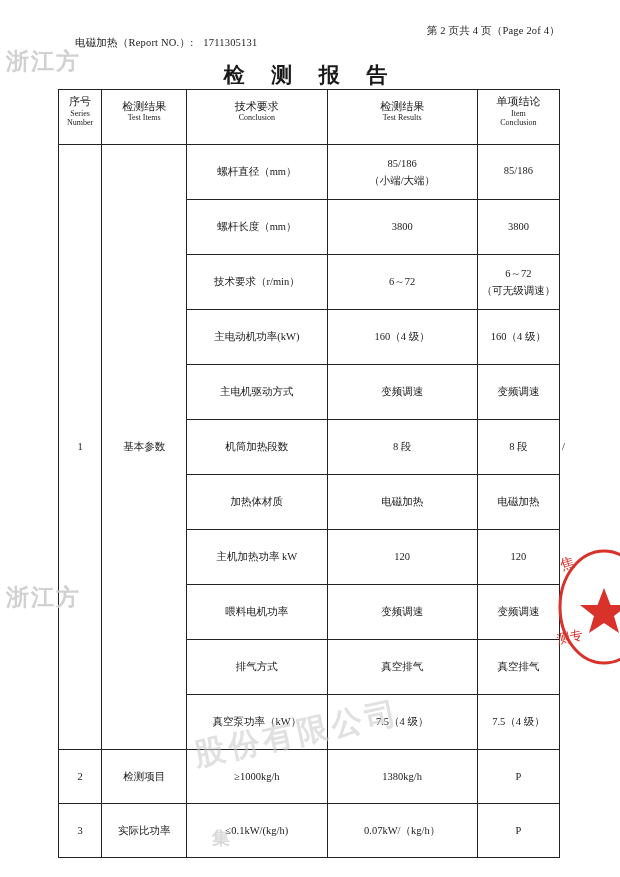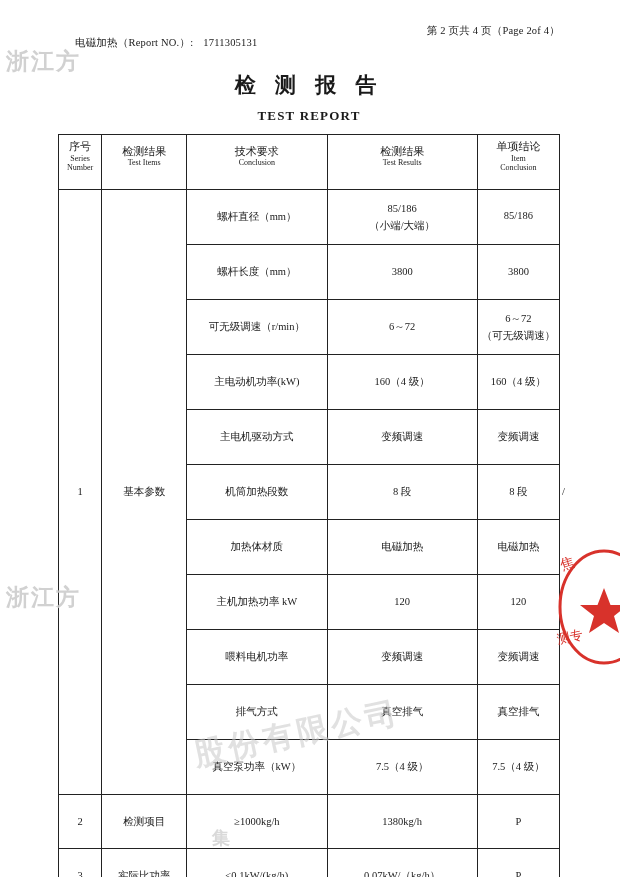--- a/index.html
+++ b/index.html
@@ -41,22 +41,22 @@
   .page-of {
     white-space: pre;
     font-size: 10.5px;
   }
   
   .title-cn {
     text-align: center;
     font-size: 21px;
     font-weight: bold;
     letter-spacing: 7px;
-    margin-top: 10px;
-    font-family: Liberation Serif, serif;
+    margin-top: 0;
+    font-family: Liberation Mono, monospace;
   }
   .title-en {
     text-align: center;
     font-size: 13px;
     font-weight: bold;
     letter-spacing: 1.2px;
     margin-top: 9px;
     margin-bottom: 10px;
     font-family: "Liberation Serif", serif;
   }
@@ -172,21 +172,20 @@
   <div class="wm wm-dots">集</div>
 
   <div class="header-row">
     <div class="report-no">
       <span>电磁加热（Report NO.）:</span><span class="num">1711305131</span>
     </div>
     <div class="page-of">第 2 页共 4 页（Page 2of 4）</div>
   </div>
 
   <div class="title-cn">检 测 报 告</div>
-  <div class="title-en">TEST   REPORT</div>
 
   <table class="report">
     <colgroup>
       <col class="col-no">
         <col class="col-item">
         <col class="col-req">
         <col class="col-res">
         <col class="col-con">
     </colgroup>
     <thead>
@@ -230,21 +229,21 @@
         <td rowspan="11">/</td>
       </tr>
 
       <tr>
         <td class="sub-row param-name">螺杆长度（mm）</td>
         <td>3800</td>
         <td>3800</td>
       </tr>
 
       <tr>
-        <td class="sub-row param-name">可无级调速（r/min）</td>
+        <td class="sub-row param-name">技术要求（r/min）</td>
         <td>6～72</td>
         <td class="cell-2line">
           <span class="l1">6～72</span>
           <span>（可无级调速）</span>
         </td>
       </tr>
 
       <tr>
         <td class="sub-row param-name">主电动机功率(kW)</td>
         <td>160（4 级）</td>

